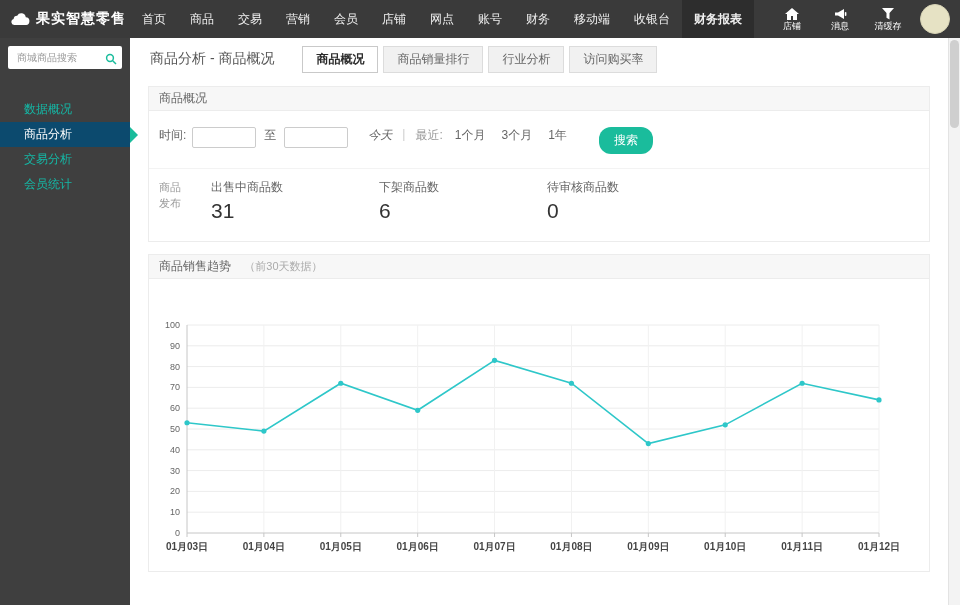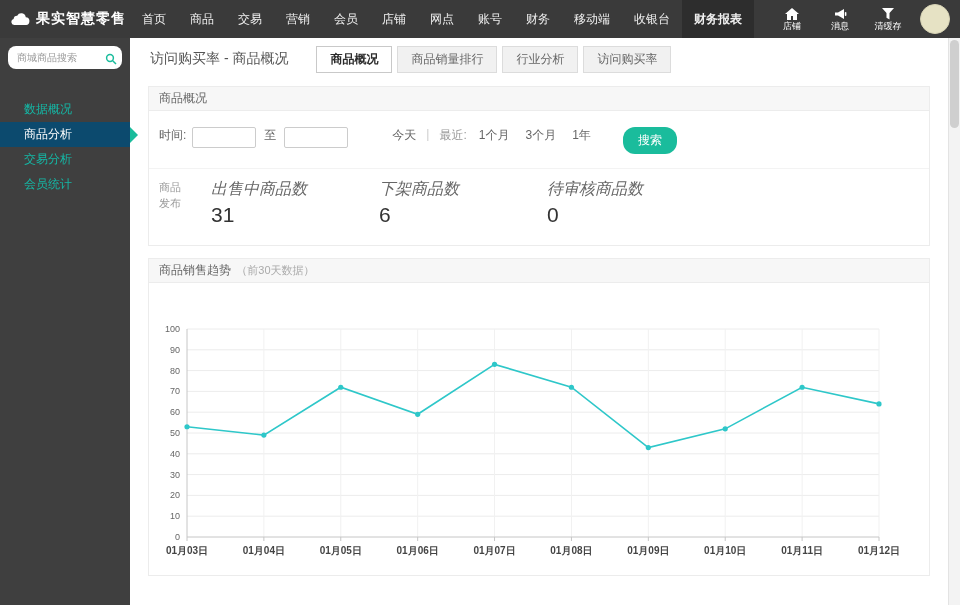--- a/index.html
+++ b/index.html
@@ -37,21 +37,21 @@
     background:#e6e2c4; margin-left:4px; cursor:pointer;
     border:1px solid #d6d2b4;
   }
 
   
   .sidebar {
     position:absolute; top:38px; left:0; bottom:0; width:130px;
     background:#3f3f3f; z-index:4;
   }
   .search-box {
-    margin:8px; height:23px; background:#fff; border-radius:8px;
+    margin:8px; height:23px; background:#fff; border-radius:2px;
     display:flex; align-items:center; position:relative;
   }
   .search-box input {
     border:none; outline:none; background:transparent;
     width:92px; margin-left:7px; font-size:10px; color:#555;
   }
   .search-box input::placeholder { color:#999; }
   .search-box .mag { position:absolute; right:5px; top:5px; cursor:pointer; }
   .side-nav { margin-top:28px; }
   .side-item {
@@ -89,49 +89,49 @@
   }
   .tab.active { background:#fff; color:#2b2b2b; font-weight:bold; border-color:#c9c9c9; }
 
   .panel { border:1px solid #ececec; background:#fff; }
   .panel.first { margin-top:6px; }
   .panel.second { margin-top:12px; }
   .panel-header {
     background:#f7f7f7; border-bottom:1px solid #ececec;
     font-size:12px; color:#666; padding:5px 10px; line-height:13px;
   }
-  .panel-header .subtitle { color:#aaa; font-size:11px; margin-left:2px; }
+  .panel-header .subtitle { color:#aaa; font-size:11px; margin-left:10px; }
 
   .filter-row {
     display:flex; align-items:flex-start; padding:16px 10px 14px;
     font-size:12px; color:#666;
   }
   .filter-row .lbl { margin-right:6px; }
   .date-input {
     width:64px; height:21px; border:1px solid #ccc; border-radius:2px;
     font-size:11px; padding:0 4px; color:#555; outline:none;
   }
   .to-lbl { margin:0 8px; }
   .flink { cursor:pointer; color:#666; }
-  .flink.today { margin-left:44px; }
+  .flink.today { margin-left:20px;font-style:italic; }
   .sep { color:#ccc; margin:0 10px; }
   .recent-lbl { color:#999; margin-right:12px; }
   .range-link { margin-right:16px; cursor:pointer; color:#666; }
   .search-btn {
     background:#1abc9c; color:#fff; border:none; font-size:12px;
     padding:5px 15px; border-radius:12px; margin-left:16px; cursor:pointer;
   }
 
   .stats-row {
     display:flex; align-items:flex-start; padding:10px 10px 18px;
     border-top:1px solid #f3f3f3;
   }
   .stats-caption { width:52px; font-size:11px; color:#999; line-height:16px; }
   .stat { width:168px; }
-  .stat-label { font-size:16px; color:#666;font-style:italic; }
+  .stat-label { font-size:12px; color:#666; }
   .stat-value { font-size:21px; color:#333; margin-top:3px; }
 
   .chart-body { padding:0; }
   #chart { width:780px; height:292px; }
 </style>
 </head>
 <body>
 
 <div class="app">
 
@@ -206,21 +206,21 @@
     </nav>
   </aside>
 
   <div class="scrollbar">
     <div class="thumb"></div>
   </div>
 
   <main class="content">
 
     <div class="page-header">
-      <h1 class="page-title">访问购买率 - 商品概况</h1>
+      <h1 class="page-title">商品分析 - 商品概况</h1>
       <div class="tabs">
         <div class="tab active">商品概况</div>
         <div class="tab">商品销量排行</div>
         <div class="tab">行业分析</div>
         <div class="tab">访问购买率</div>
       </div>
     </div>
 
     <section class="panel first">
       <div class="panel-header">商品概况</div>

